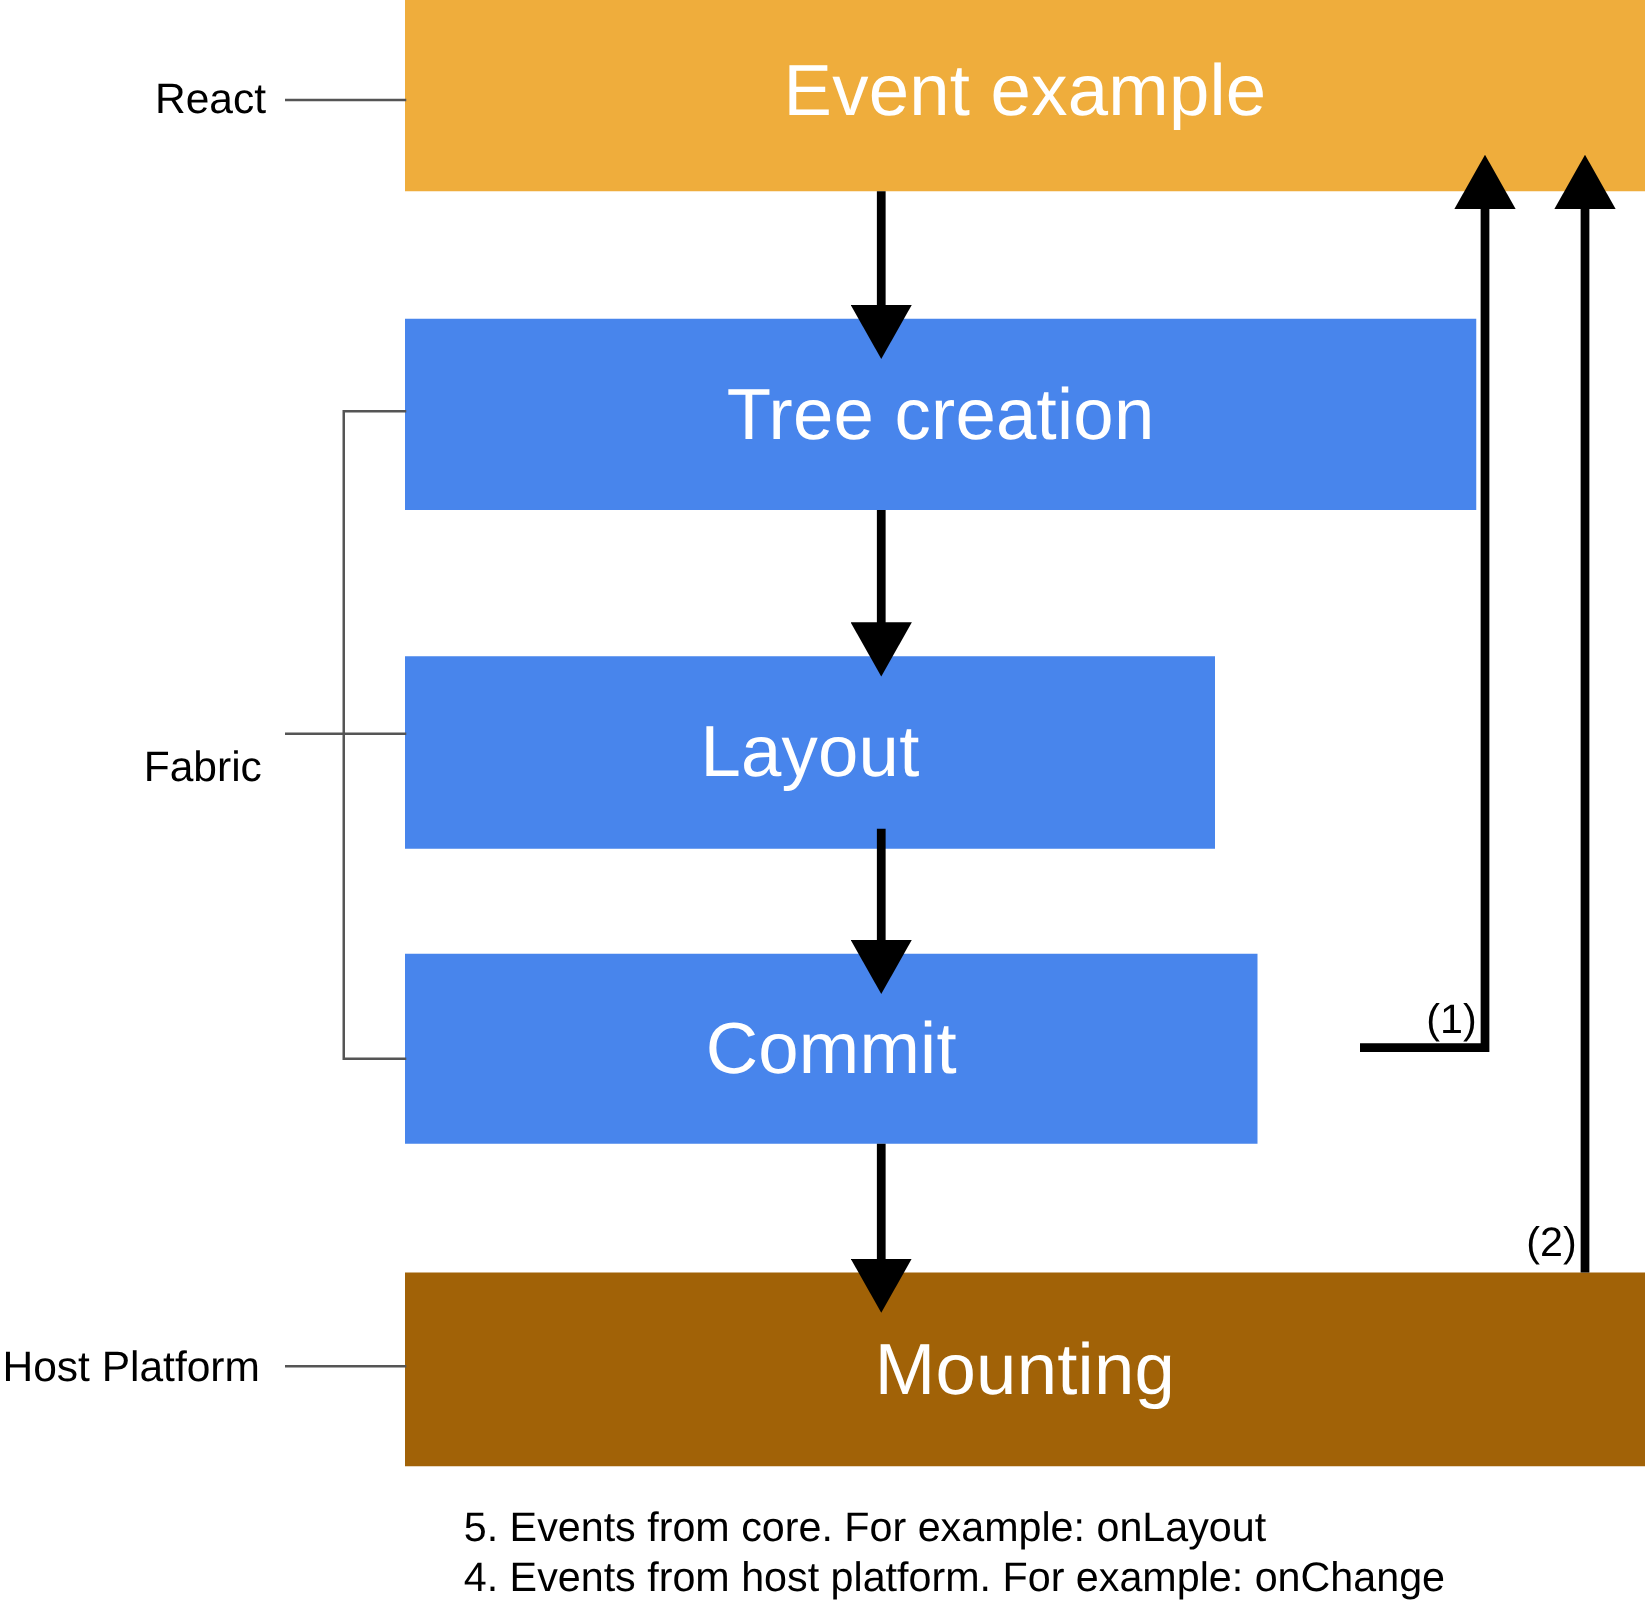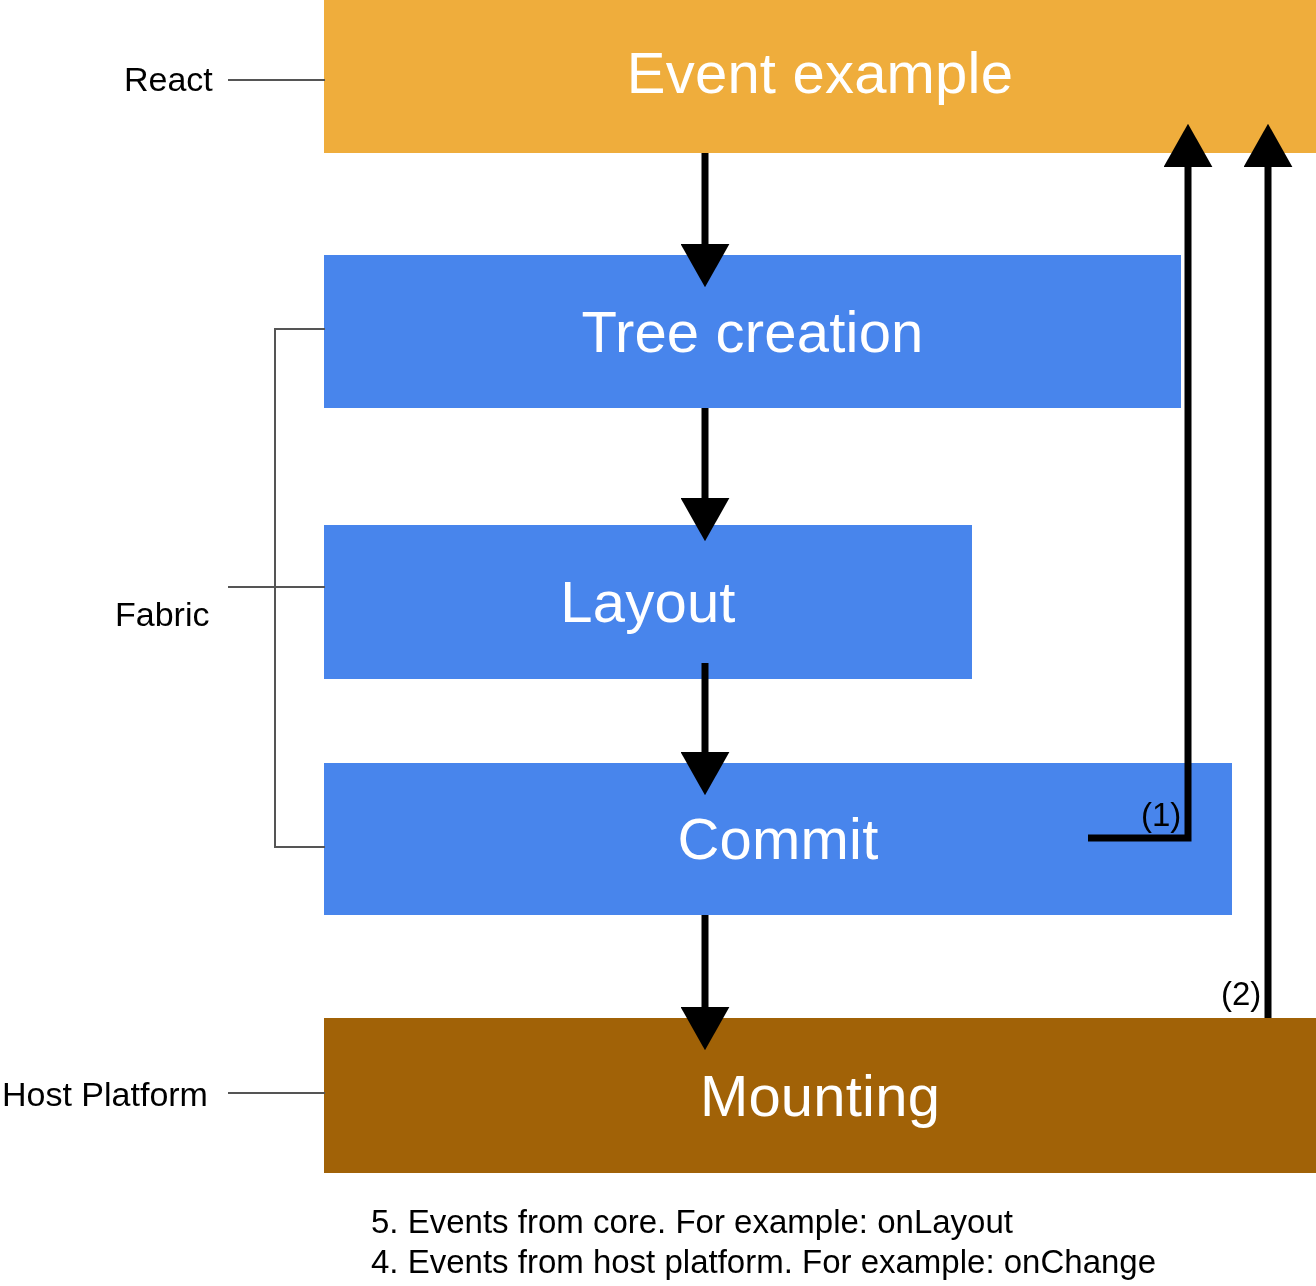--- a/index.html
+++ b/index.html
@@ -47,21 +47,21 @@
     left: 324px;
     top: 509px;
     width: 648px;
     height: 154px;
     background: #4885ec;
     margin-top: 16px;
   }
   .node-box.commit {
     left: 324px;
     top: 763px;
-    width: 908px;
+    width: 682px;
     height: 152px;
     background: #4885ec;
   }
   .node-box.mounting {
     left: 324px;
     top: 1018px;
     width: 992px;
     height: 155px;
     background: #a16207;
   }

